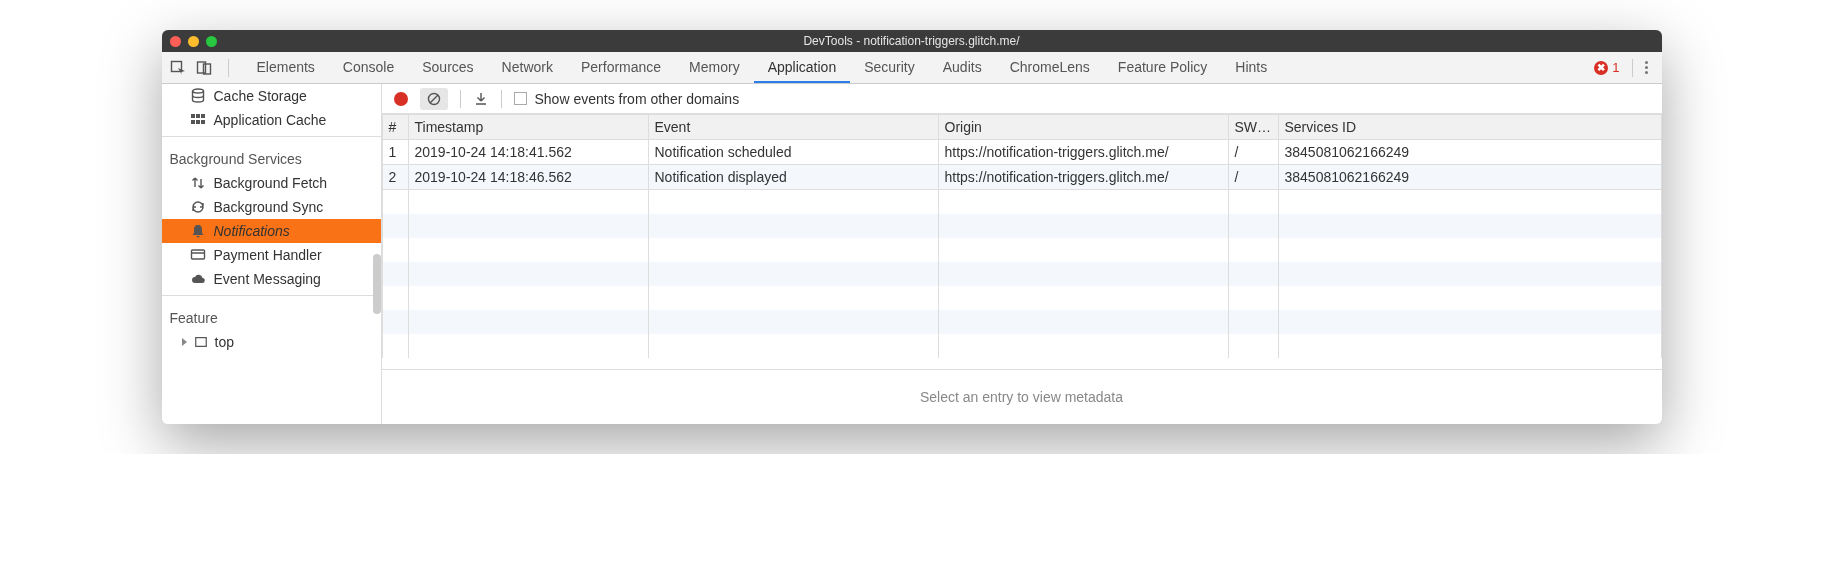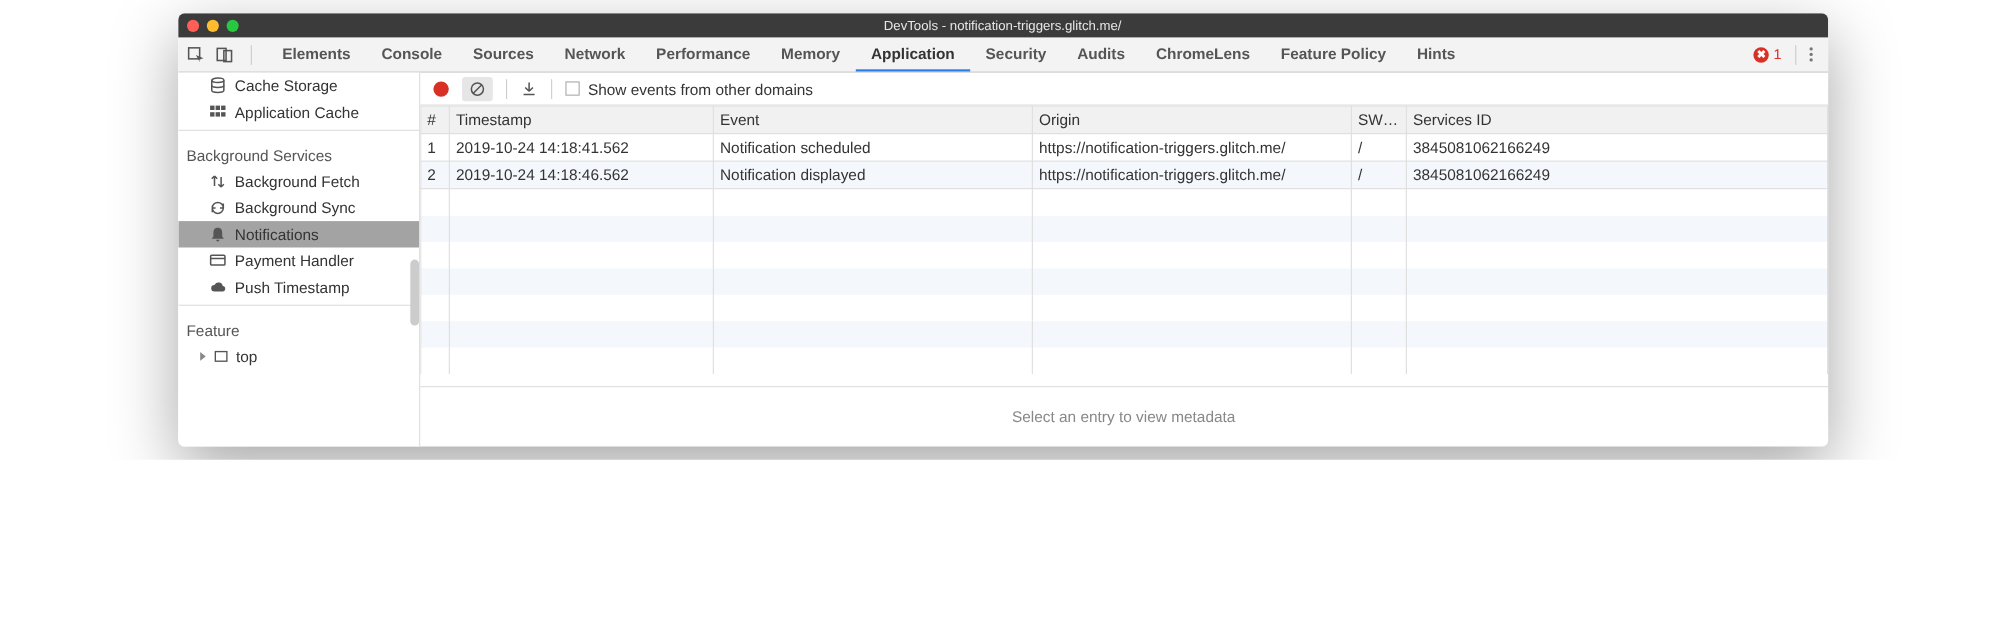--- a/index.html
+++ b/index.html
@@ -5,21 +5,21 @@
   * { box-sizing: border-box; }
   html, body {
     margin: 0; padding: 0;
     font-family: "Helvetica Neue", Arial, sans-serif;
     font-size: 13px;
     color: #333;
     background: #fff;
   }
   .window {
     width: 1500px;
-    margin: 12px auto;
+    margin: 30px auto;
     border-radius: 6px;
     box-shadow: 0 20px 60px rgba(0,0,0,0.35);
     overflow: hidden;
     background: #fff;
   }
   
   .titlebar {
     background: #3b3b3b;
     height: 22px;
     display: flex;
@@ -46,42 +46,41 @@
     height: 32px;
     padding: 0 8px;
   }
   .tabbar .lefticons { display: flex; align-items: center; gap: 10px; padding-right: 8px; }
   .tabbar .vsep { width: 1px; height: 18px; background: #ccc; margin: 0 6px; }
   .tabs { display: flex; gap: 0; align-items: stretch; height: 100%; }
   .tab {
     padding: 0 14px; display: flex; align-items: center;
     font-size: 14px; color: #555; cursor: default;
     border-bottom: 2px solid transparent;
-    font-weight: bold;
   }
   .tab.active { color: #333; border-bottom: 2px solid #2b7de9; }
   .spacer { flex: 1; }
   .errcount { display: flex; align-items: center; gap: 4px; color: #d93025; font-size: 13px; padding-right: 6px;}
   .errcount .ico { width:14px; height:14px; border-radius:50%; background:#d93025; color:#fff; display:flex; align-items:center; justify-content:center; font-size:10px; font-weight:bold;}
   .kebab { display:flex; flex-direction:column; gap:2px; padding:6px; }
   .kebab span { width:3px; height:3px; background:#777; border-radius:50%; }
   
   .body { display: flex; height: 340px; }
   .sidebar {
     width: 220px; background:#fff; border-right:1px solid #ddd;
     overflow:hidden; position:relative;
   }
   .sidebar .scroll { position:absolute; right:0; top:50%; width:8px; height:60px; background:#ccc; border-radius:4px;}
   .side-item {
     display:flex; align-items:center; gap:8px;
     padding: 4px 10px 4px 33px;
     font-size: 14px; color:#333;
   }
   .side-item.sub { padding-left: 28px; }
-  .side-item.selected { background:#a3a3a3; }
+  .side-item.selected { background:#f97316;font-style:italic; }
   .side-section { font-size:14px; color:#555; padding:10px 8px 4px; }
   .side-divider { height:1px; background:#ddd; margin:4px 0;}
   .ico { display:inline-flex; width:16px; height:16px; align-items:center; justify-content:center;}
   .ico svg { width:16px; height:16px; }
   .ico.sm svg { width:14px; height:14px; }
   .tree-arrow { border-left:5px solid #888; border-top:4px solid transparent; border-bottom:4px solid transparent; width:0; height:0;}
   
   .main { flex:1; display:flex; flex-direction:column; }
   .toolbar {
     display:flex; align-items:center; gap:8px;
@@ -232,21 +231,21 @@
             </svg>
         </span>
         <span>Payment Handler</span>
       </div>
       <div class="side-item sub">
         <span class="ico">
           <svg viewBox="0 0 16 16" class="fill">
               <path d="M5 12 A3 3 0 0 1 5 6 A4 4 0 0 1 12.5 7 A2.5 2.5 0 0 1 12 12 Z"></path>
             </svg>
         </span>
-        <span>Push Timestamp</span>
+        <span>Event Messaging</span>
       </div>
       <div class="side-divider"></div>
       <div class="side-section">Feature</div>
       <div class="side-item sub" style="gap:6px; padding-left:20px;">
         <span class="tree-arrow"></span>
         <span class="ico sm">
           <svg viewBox="0 0 16 16">
               <rect x="2" y="3" width="12" height="10"></rect>
             </svg>
         </span>

